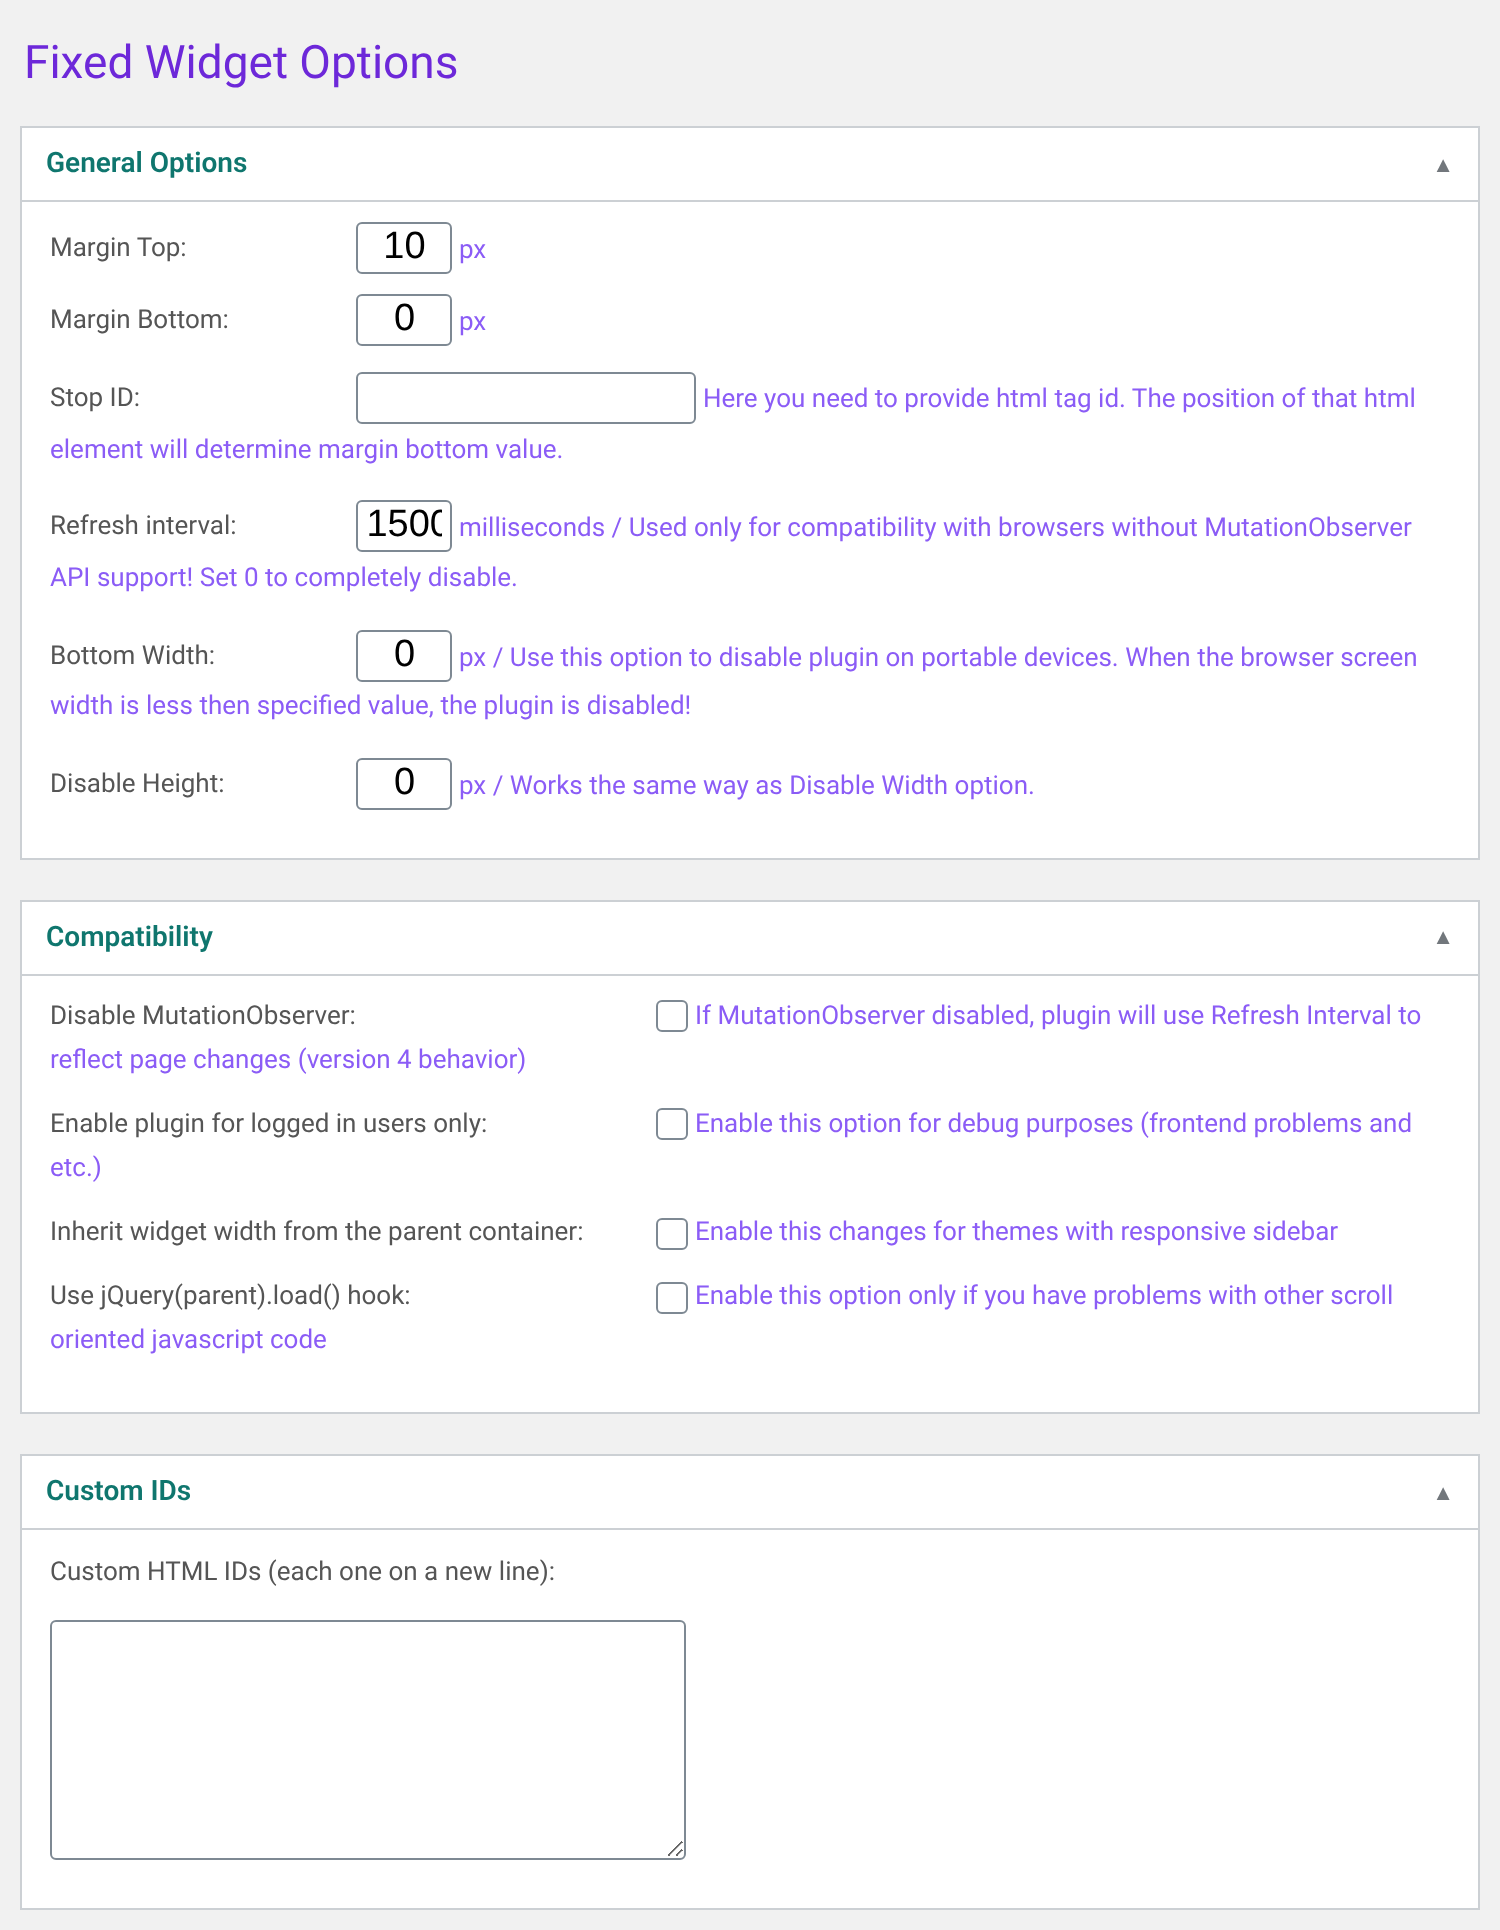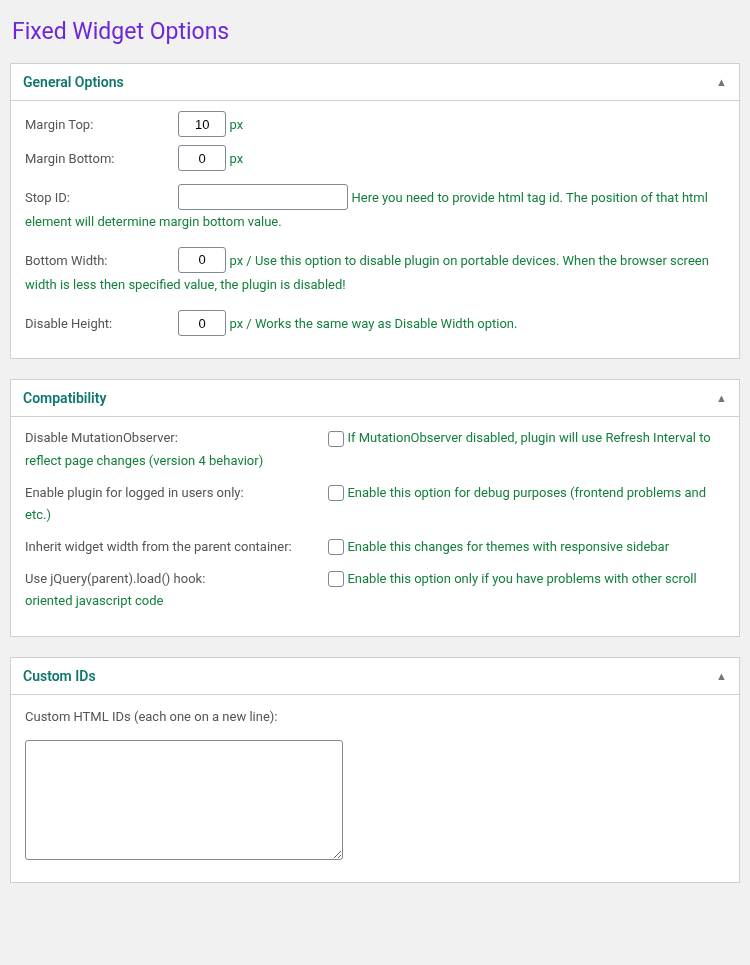--- a/index.html
+++ b/index.html
@@ -52,34 +52,34 @@
     width: 150px;
     vertical-align: middle;
   }
   input[type="text"].small {
     width: 48px;
     text-align: center;
     padding: 2px 4px;
     border: 1px solid #7e8993;
     border-radius: 3px;
     background: #fff;
-    font-size: 13px;
+    font-size: 19px;
     height: 26px;
   }
   input[type="text"].medium {
     width: 170px;
     padding: 2px 6px;
     border: 1px solid #7e8993;
     border-radius: 3px;
     background: #fff;
     font-size: 13px;
     height: 26px;
   }
   .desc {
-    color: #15803d;
+    color: #8b5cf6;
   }
   .compat-row {
     margin-bottom: 10px;
     line-height: 1.7;
   }
   .compat-label {
     display: inline-block;
     width: 300px;
     vertical-align: top;
   }
@@ -137,20 +137,25 @@
       <input type="text" class="small" value="0" style="">
       <span class="desc">px</span>
     </div>
 
     <div class="form-row mt12">
       <label class="lead">Stop ID:</label>
       <input type="text" class="medium" value="" style="">
       <span class="desc">Here you need to provide html tag id. The position of that html element will determine margin bottom value.</span>
     </div>
 
+    <div class="form-row mt12">
+      <label class="lead">Refresh interval:</label>
+      <input type="text" class="small" value="1500" style="">
+      <span class="desc">milliseconds / Used only for compatibility with browsers without MutationObserver API support! Set 0 to completely disable.</span>
+    </div>
 
     <div class="form-row mt12">
       <label class="lead">Bottom Width:</label>
       <input type="text" class="small" value="0" style="">
       <span class="desc">px / Use this option to disable plugin on portable devices. When the browser screen width is less then specified value, the plugin is disabled!</span>
     </div>
 
     <div class="form-row mt12">
       <label class="lead">Disable Height:</label>
       <input type="text" class="small" value="0" style="">

